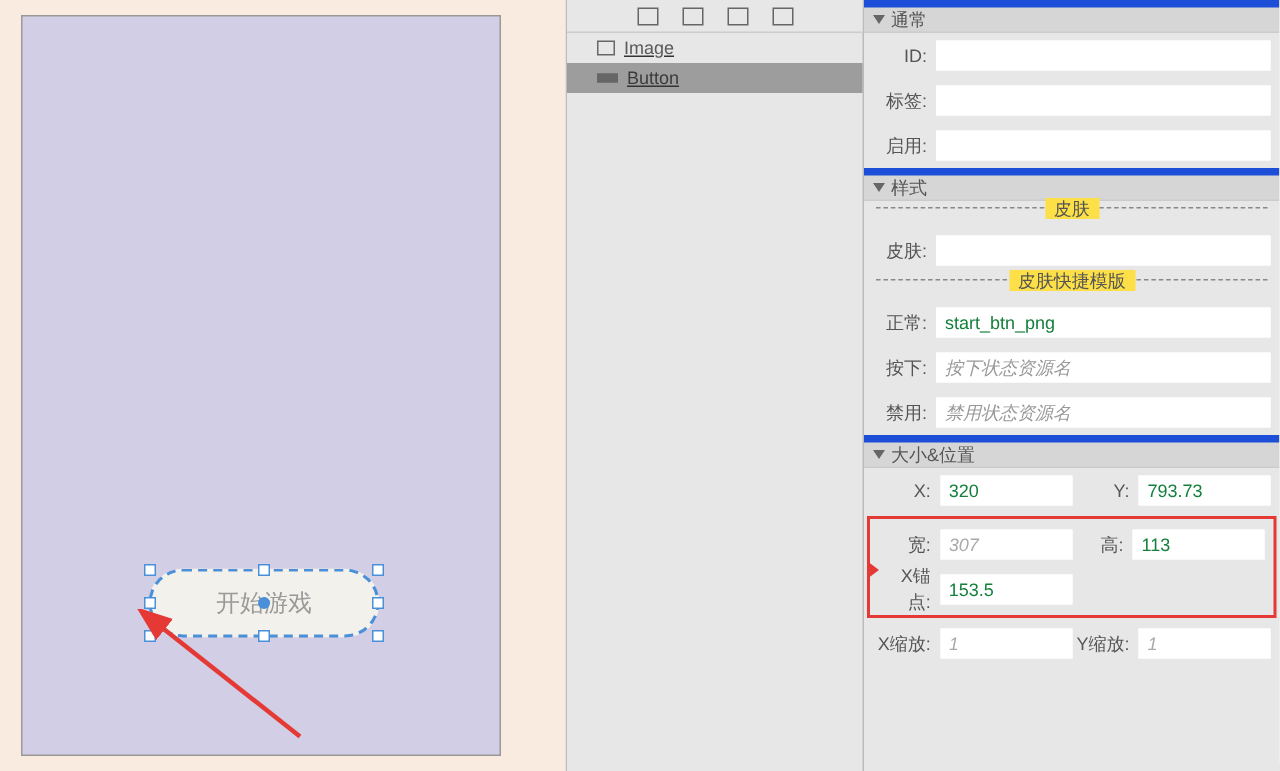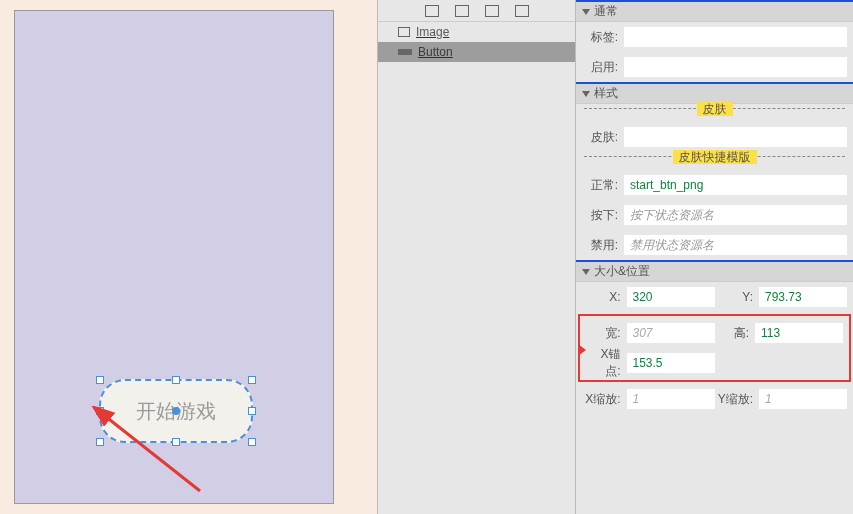--- a/index.html
+++ b/index.html
@@ -27,28 +27,28 @@
       height: 494px;
       background: #d1cee6;
       border: 1px solid #999;
       position: relative;
     }
     .game-button {
       position: absolute;
       left: 84px;
       top: 368px;
       width: 154px;
-      height: 64px;
+      height: 46px;
       background: #f3f1ec;
       border: 2px dashed #4a90d9;
       border-radius: 26px;
       display: flex;
       align-items: center;
       justify-content: center;
-      font-size: 20px;
+      font-size: 16px;
       color: #9a9a9a;
     }
     .handle {
       position: absolute;
       width: 8px;
       height: 8px;
       background: #fff;
       border: 1px solid #4a90d9;
     }
     .handle.tl { left: -5px; top: -5px; }
@@ -129,21 +129,21 @@
     
     .properties-panel {
       width: 277px;
       height: 514px;
       background: #e7e7e7;
       overflow: hidden;
     }
     .section-header {
       height: 22px;
       background: #d6d6d6;
-      border-top: 2px solid #1d4ed8;
+      border-top: 5px solid #1d4ed8;
       border-bottom: 1px solid #ccc;
       display: flex;
       align-items: center;
       padding-left: 6px;
       font-size: 12px;
       color: #555;
       gap: 4px;
       cursor: pointer;
     }
     .triangle {
@@ -276,20 +276,24 @@
     <span>Button</span>
   </div>
 </div>
 
 <div class="properties-panel">
   <div class="section-header">
     <span class="triangle"></span>
     <span>通常</span>
   </div>
   <div class="prop-row">
+    <span class="prop-label">ID:</span>
+    <input class="prop-input" value="" style="">
+  </div>
+  <div class="prop-row">
     <span class="prop-label">标签:</span>
     <input class="prop-input" value="" style="">
   </div>
   <div class="prop-row">
     <span class="prop-label">启用:</span>
     <input class="prop-input" value="" style="">
   </div>
 
   <div class="section-header">
     <span class="triangle"></span>

